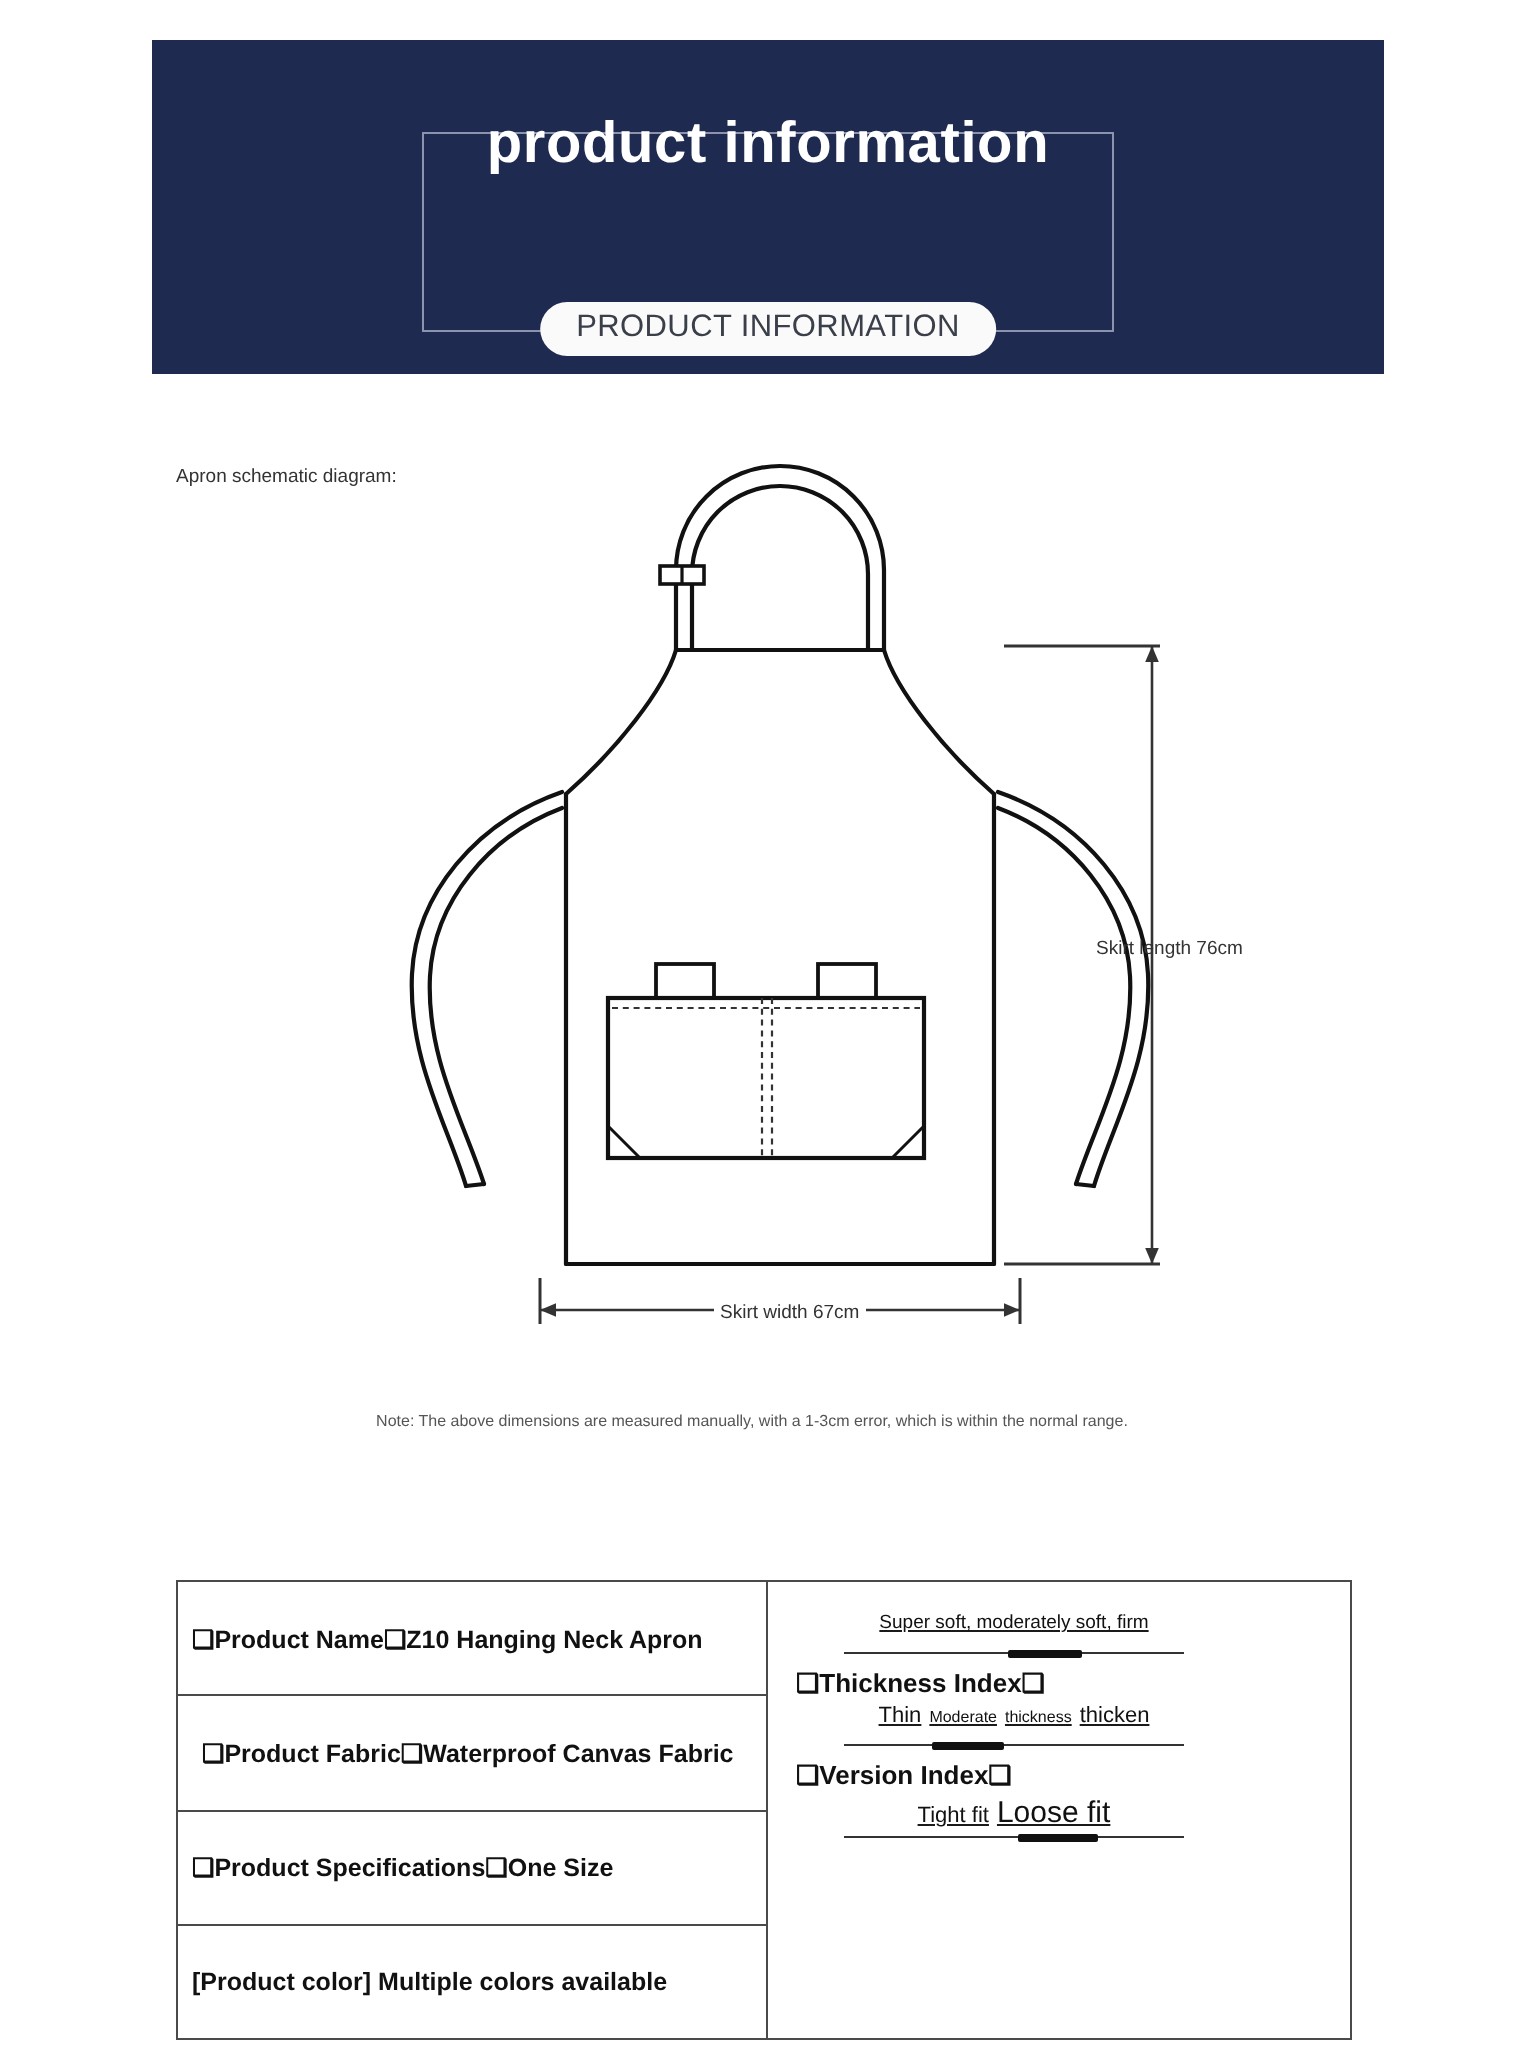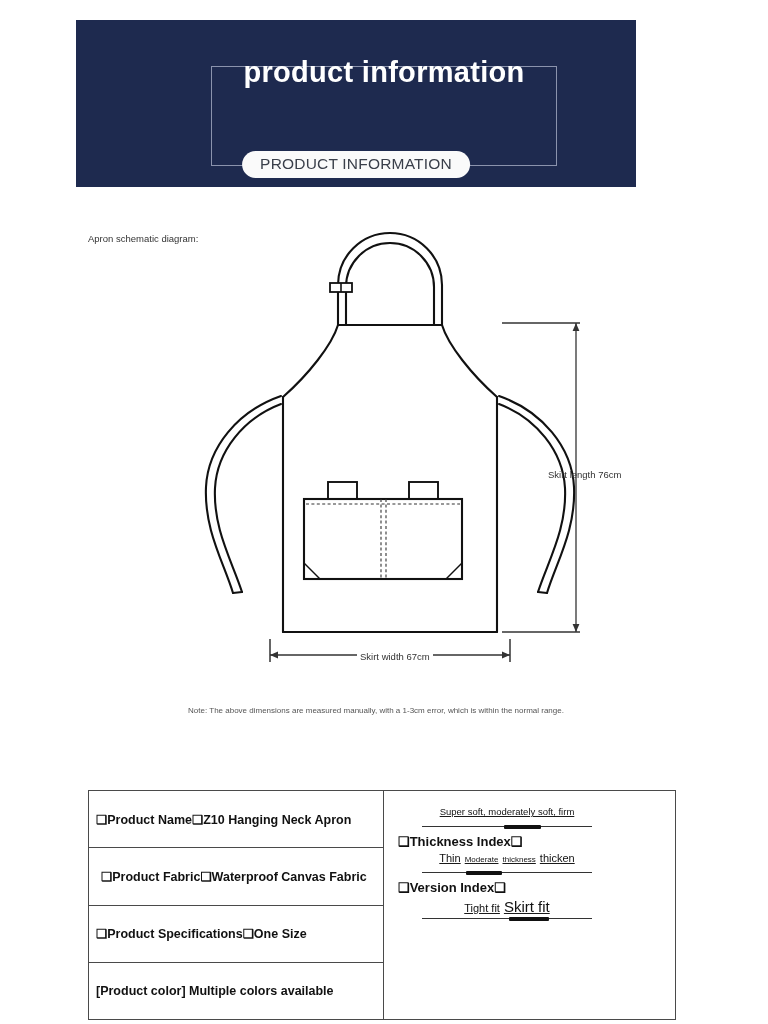--- a/index.html
+++ b/index.html
@@ -14,21 +14,21 @@
     overflow: hidden;
     font-family: "Liberation Sans", sans-serif;
     color: #1a1a1a;
   }
 
   
   .banner {
     position: absolute;
     left: 76px;
     top: 20px;
-    width: 560px;
+    width: 616px;
     height: 167px;
     background: #1e2a4f;
     overflow: hidden;
   }
   .banner-frame {
     position: absolute;
     left: 135px;
     top: 46px;
     width: 346px;
     height: 100px;
@@ -321,21 +321,21 @@
           <div class="idx-marker" style="left:26%; width:21%;"></div>
         </div>
       </div>
     </div>
 
     <div class="idx-group">
       <div class="idx-title">❑Version Index❑</div>
       <div class="idx-scale">
         <div class="idx-words" style="">
           <span class="w-md">Tight fit</span>
-          <span class="w-xl">Skirt fit</span>
+          <span class="w-xl">Loose fit</span>
         </div>
         <div class="idx-line">
           <div class="idx-marker" style="left:51%; width:24%;"></div>
         </div>
       </div>
     </div>
 
   </div>
 </div>
 

